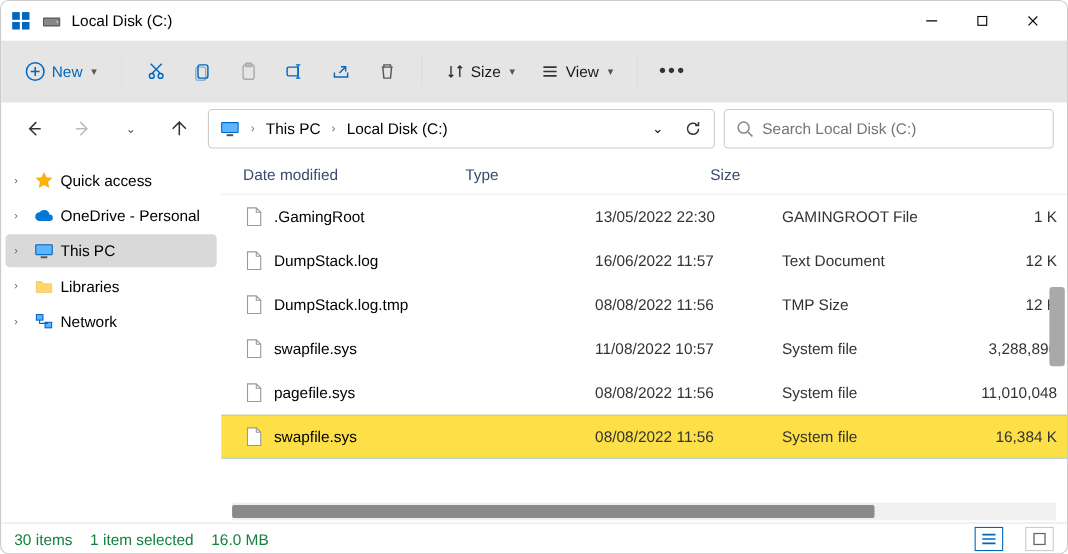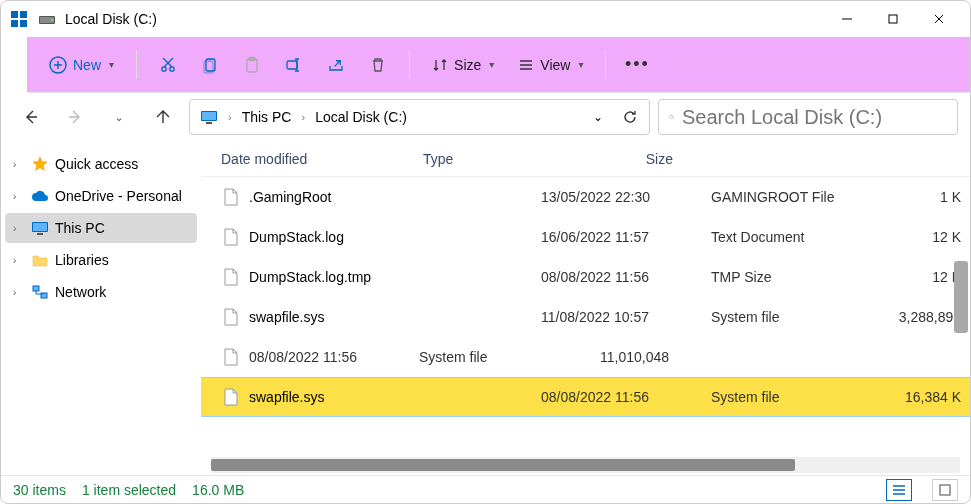--- a/index.html
+++ b/index.html
@@ -6,39 +6,39 @@
 body { background:#fff; color:#000; width:971px; height:504px; overflow:hidden; border:1px solid #ccc; border-radius:8px; display:flex; flex-direction:column; }
 
 
 .titlebar { height:36px; display:flex; align-items:center; padding:0 8px; }
 .titlebar .app-icon { width:20px; height:20px; margin-right:8px; display:flex; align-items:center; justify-content:center; }
 .titlebar .title { flex:0 0 auto; color:#000; }
 .titlebar .spacer { flex:1; }
 .winbtn { width:46px; height:32px; display:flex; align-items:center; justify-content:center; border-radius:4px; cursor:pointer; }
 
 
-.toolbar { height:56px; display:flex; align-items:center; padding:0 12px; gap:4px; border-bottom:1px solid #e5e5e5; background:#f0abfc;margin-left:26px; }
+.toolbar { height:56px; display:flex; align-items:center; padding:0 12px; gap:4px; border-bottom:1px solid #e5e5e5; background:#e5e5e5; }
 .tbtn { display:flex; align-items:center; gap:6px; padding:8px 10px; border-radius:4px; cursor:pointer; color:#1a1a1a; }
 .tbtn.icon-only { padding:8px; width:38px; justify-content:center; }
 .tbtn .label { font-size:14px; }
 .tbtn .chev { font-size:10px; color:#555; margin-left:2px; }
 .sep { width:1px; height:28px; background:#ddd; margin:0 8px; }
 .blue { color:#0067c0; }
 
 
 .navrow { height:48px; display:flex; align-items:center; padding:6px 12px; gap:8px; }
 .navbtn { width:36px; height:36px; display:flex; align-items:center; justify-content:center; border-radius:4px; cursor:pointer; color:#555; }
 .navbtn.disabled { color:#bbb; cursor:default; }
 .addrbox { flex:1; height:36px; border:1px solid #ccc; border-radius:4px; display:flex; align-items:center; padding:0 4px; gap:2px; }
 .addrbox .crumb { padding:4px 6px; border-radius:3px; cursor:pointer; display:flex; align-items:center; gap:4px; }
 .addrbox .sep-chev { color:#777; font-size:11px; padding:0 2px; }
 .addrbox .flex { flex:1; }
 .addrbox .end-btn { width:30px; height:30px; display:flex; align-items:center; justify-content:center; cursor:pointer; border-radius:3px; }
 .searchbox { width:300px; height:36px; border:1px solid #ccc; border-radius:4px; display:flex; align-items:center; padding:0 10px; gap:8px; color:#777; }
-.searchbox input { border:none; outline:none; flex:1; font-size:20px; color:#333; background:transparent; }
+.searchbox input { border:none; outline:none; flex:1; font-size:14px; color:#333; background:transparent; }
 
 
 .main { flex:1; display:flex; overflow:hidden; }
 .sidebar { width:200px; padding:6px 4px; overflow-y:auto; }
 .side-item { display:flex; align-items:center; gap:6px; padding:6px 8px; border-radius:4px; cursor:pointer; margin:2px 0; }
 .side-item.selected { background:#d9d9d9; }
 .side-item .exp { width:12px; font-size:10px; color:#666; }
 .side-item .sicon { width:18px; height:18px; display:flex; align-items:center; justify-content:center; }
 .side-item .slabel { flex:1; white-space:nowrap; overflow:hidden; text-overflow:ellipsis; }
 
@@ -343,20 +343,21 @@
           <span class="ftype">System file</span>
           <span class="fsize">3,288,896</span>
         </div>
         <div class="row">
           <span class="ficon">
             <svg width="16" height="18" viewBox="0 0 16 18">
               <path d="M2 1 h8 l4 4 v12 h-12 z" fill="#fff" stroke="#999" stroke-width="1"></path>
               <path d="M10 1 v4 h4" fill="none" stroke="#999" stroke-width="1"></path>
             </svg>
           </span>
+          <span class="fname">pagefile.sys</span>
           <span class="fdate">08/08/2022 11:56</span>
           <span class="ftype">System file</span>
           <span class="fsize">11,010,048</span>
         </div>
         <div class="row selected">
           <span class="ficon">
             <svg width="16" height="18" viewBox="0 0 16 18">
               <path d="M2 1 h8 l4 4 v12 h-12 z" fill="#fff" stroke="#999" stroke-width="1"></path>
               <path d="M10 1 v4 h4" fill="none" stroke="#999" stroke-width="1"></path>
             </svg>

